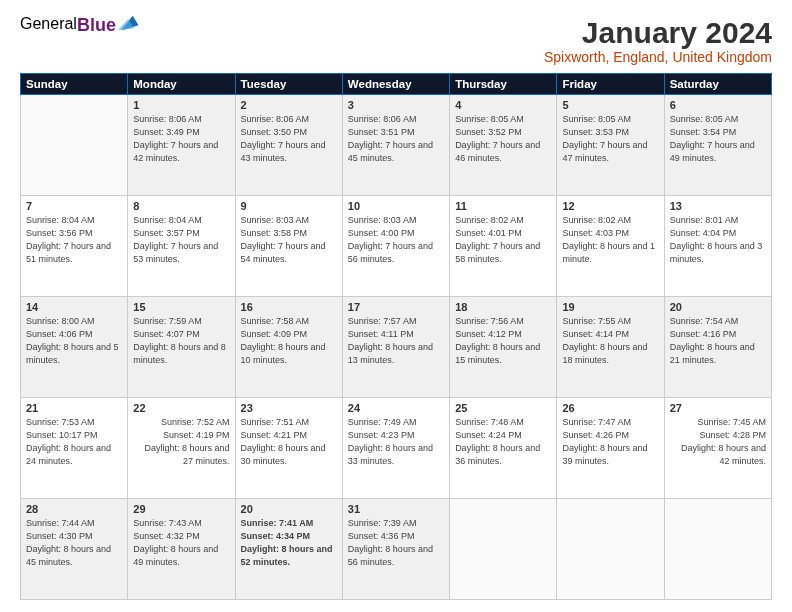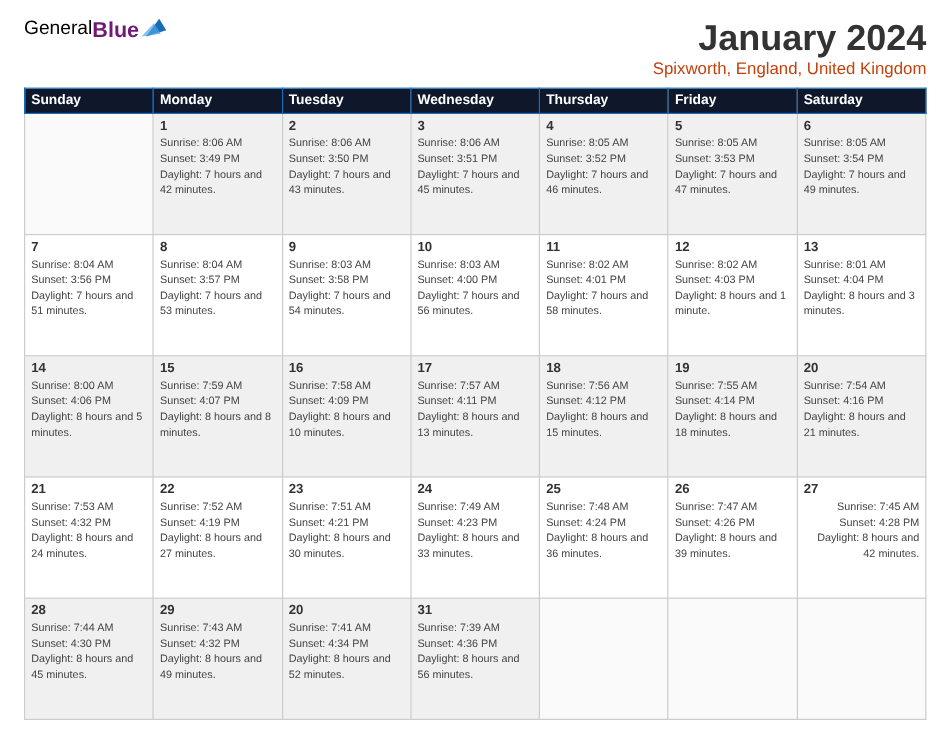--- a/index.html
+++ b/index.html
@@ -261,26 +261,26 @@
             <span class="day-number">20</span>
             <div class="day-info" style="white-space: pre-line;">Sunrise: 7:54 AM
 Sunset: 4:16 PM
 Daylight: 8 hours and 21 minutes.</div>
           </td>
         </tr>
         <tr class="row-white">
           <td>
             <span class="day-number">21</span>
             <div class="day-info" style="white-space: pre-line;">Sunrise: 7:53 AM
-Sunset: 4:32 PM
+Sunset: 10:17 PM
 Daylight: 8 hours and 24 minutes.</div>
           </td>
           <td>
             <span class="day-number">22</span>
-            <div class="day-info" style="white-space: pre-line;">Sunrise: 7:52 AM
+            <div class="day-info" style="white-space: pre-line; text-align: right;">Sunrise: 7:52 AM
 Sunset: 4:19 PM
 Daylight: 8 hours and 27 minutes.</div>
           </td>
           <td>
             <span class="day-number">23</span>
             <div class="day-info" style="white-space: pre-line;">Sunrise: 7:51 AM
 Sunset: 4:21 PM
 Daylight: 8 hours and 30 minutes.</div>
           </td>
           <td>
@@ -316,21 +316,21 @@
 Daylight: 8 hours and 45 minutes.</div>
           </td>
           <td>
             <span class="day-number">29</span>
             <div class="day-info" style="white-space: pre-line;">Sunrise: 7:43 AM
 Sunset: 4:32 PM
 Daylight: 8 hours and 49 minutes.</div>
           </td>
           <td>
             <span class="day-number">20</span>
-            <div class="day-info" style="white-space: pre-line;">Sunrise: 7:41 AM
+            <div class="day-info" style="white-space: pre-line; font-weight: bold;">Sunrise: 7:41 AM
 Sunset: 4:34 PM
 Daylight: 8 hours and 52 minutes.</div>
           </td>
           <td>
             <span class="day-number">31</span>
             <div class="day-info" style="white-space: pre-line;">Sunrise: 7:39 AM
 Sunset: 4:36 PM
 Daylight: 8 hours and 56 minutes.</div>
           </td>
           <td class="empty"></td>

